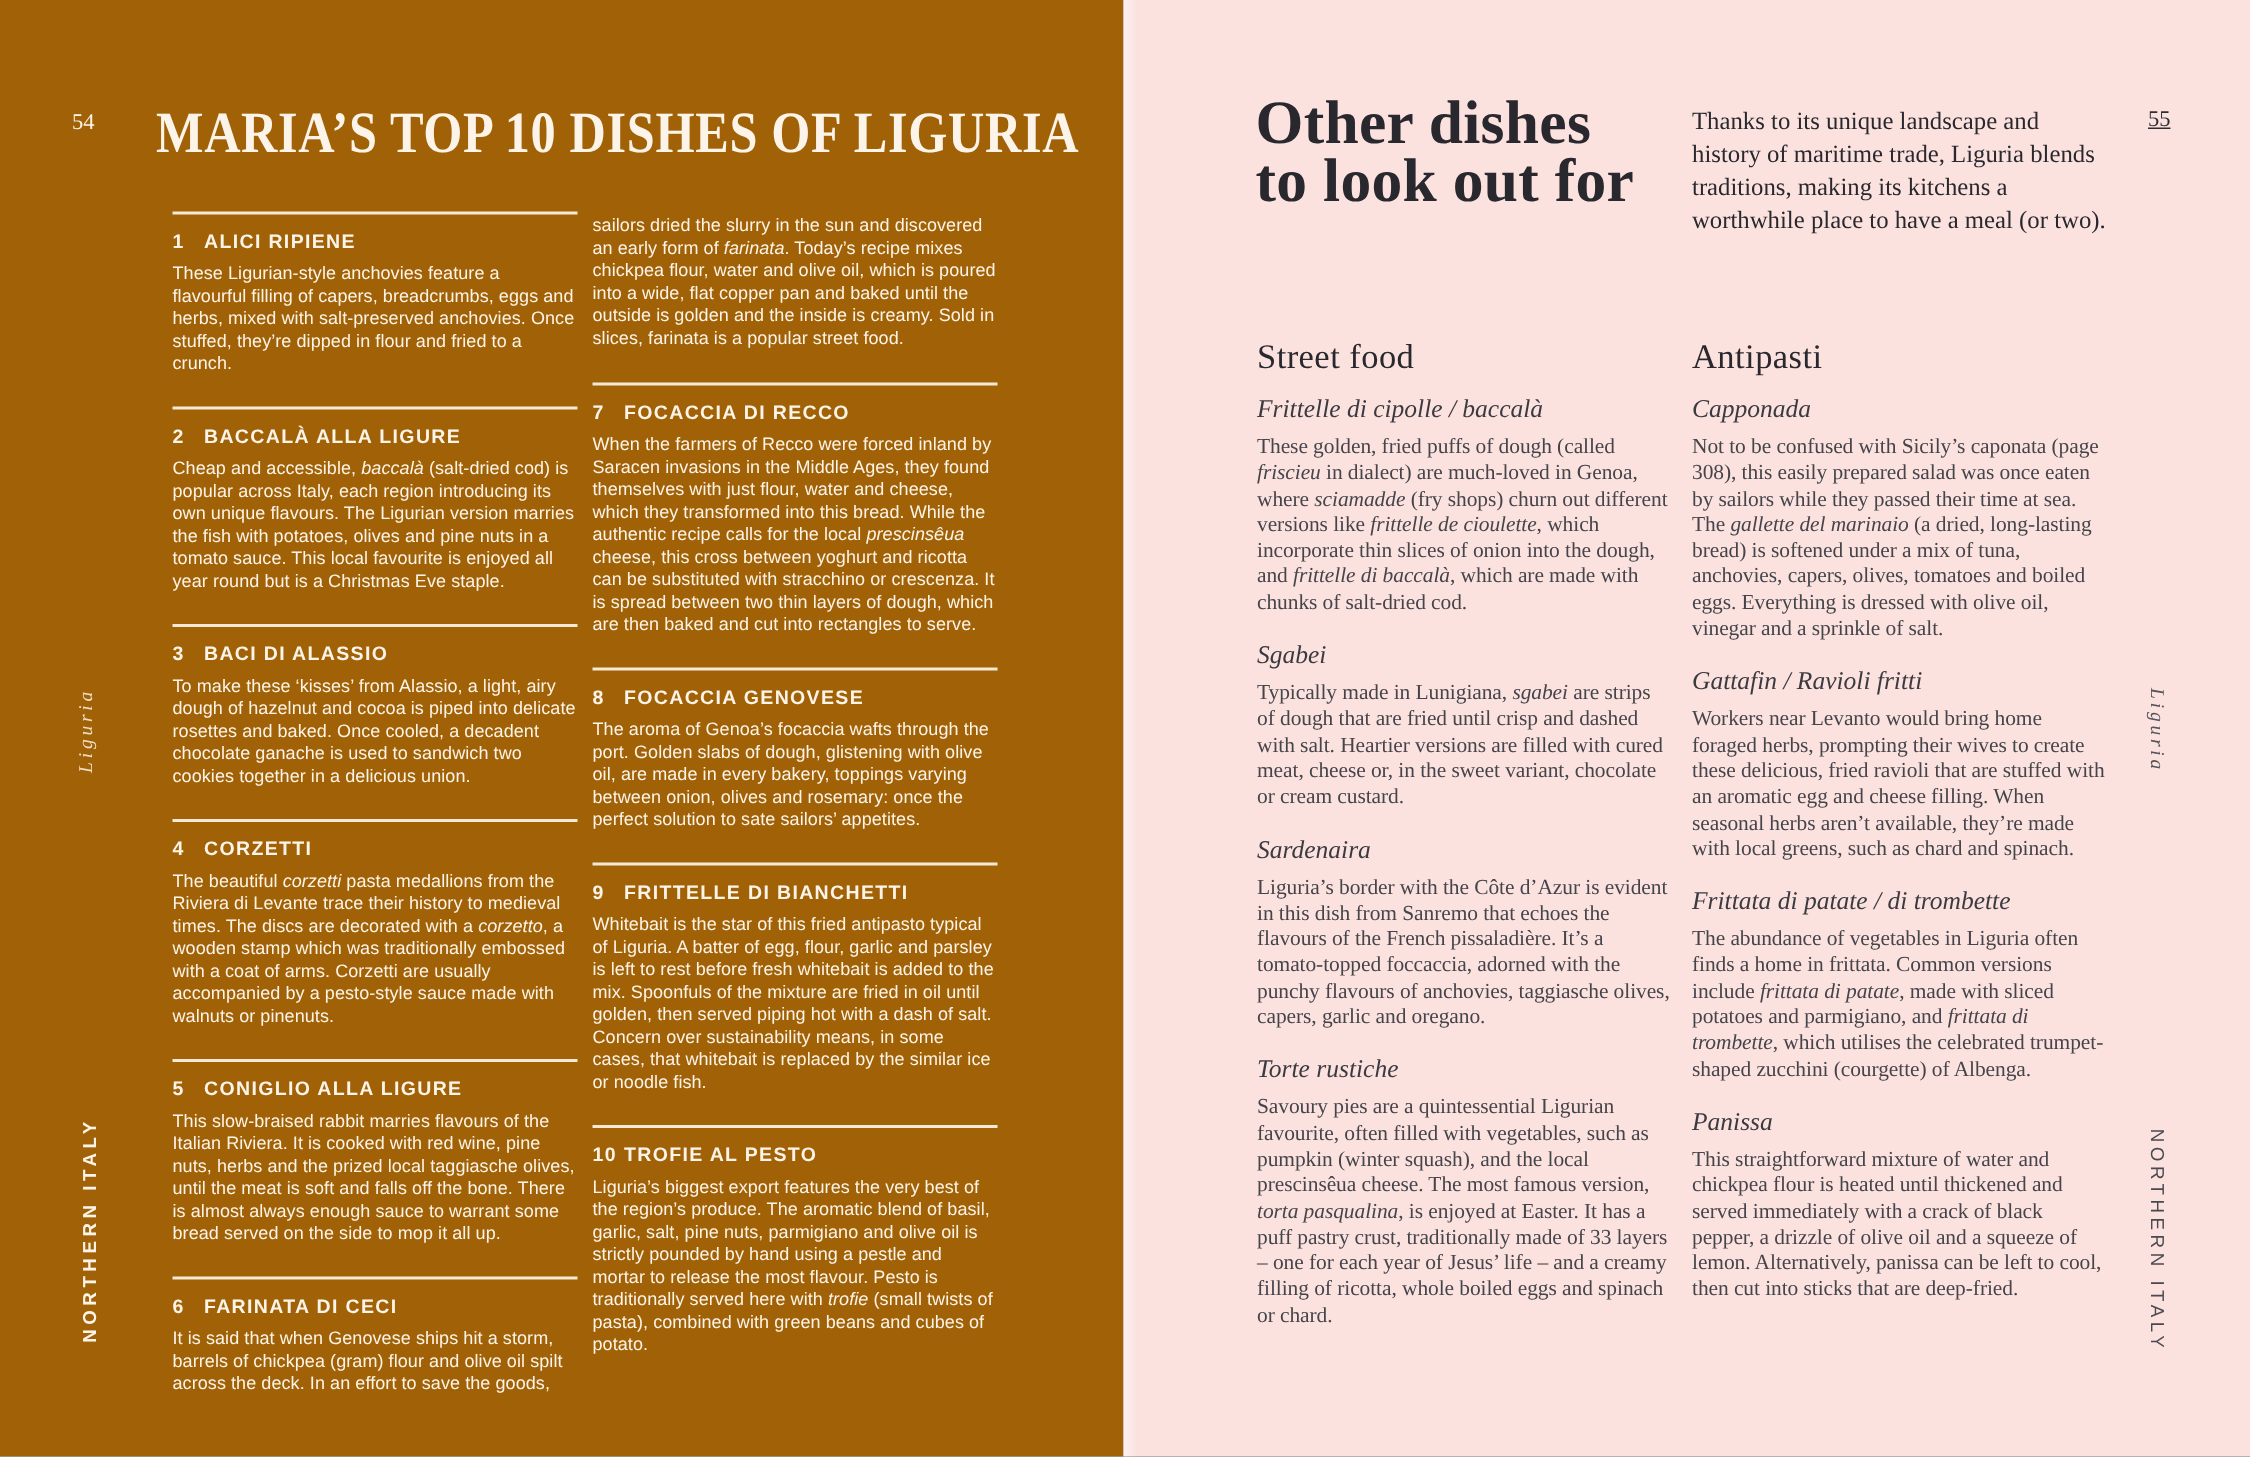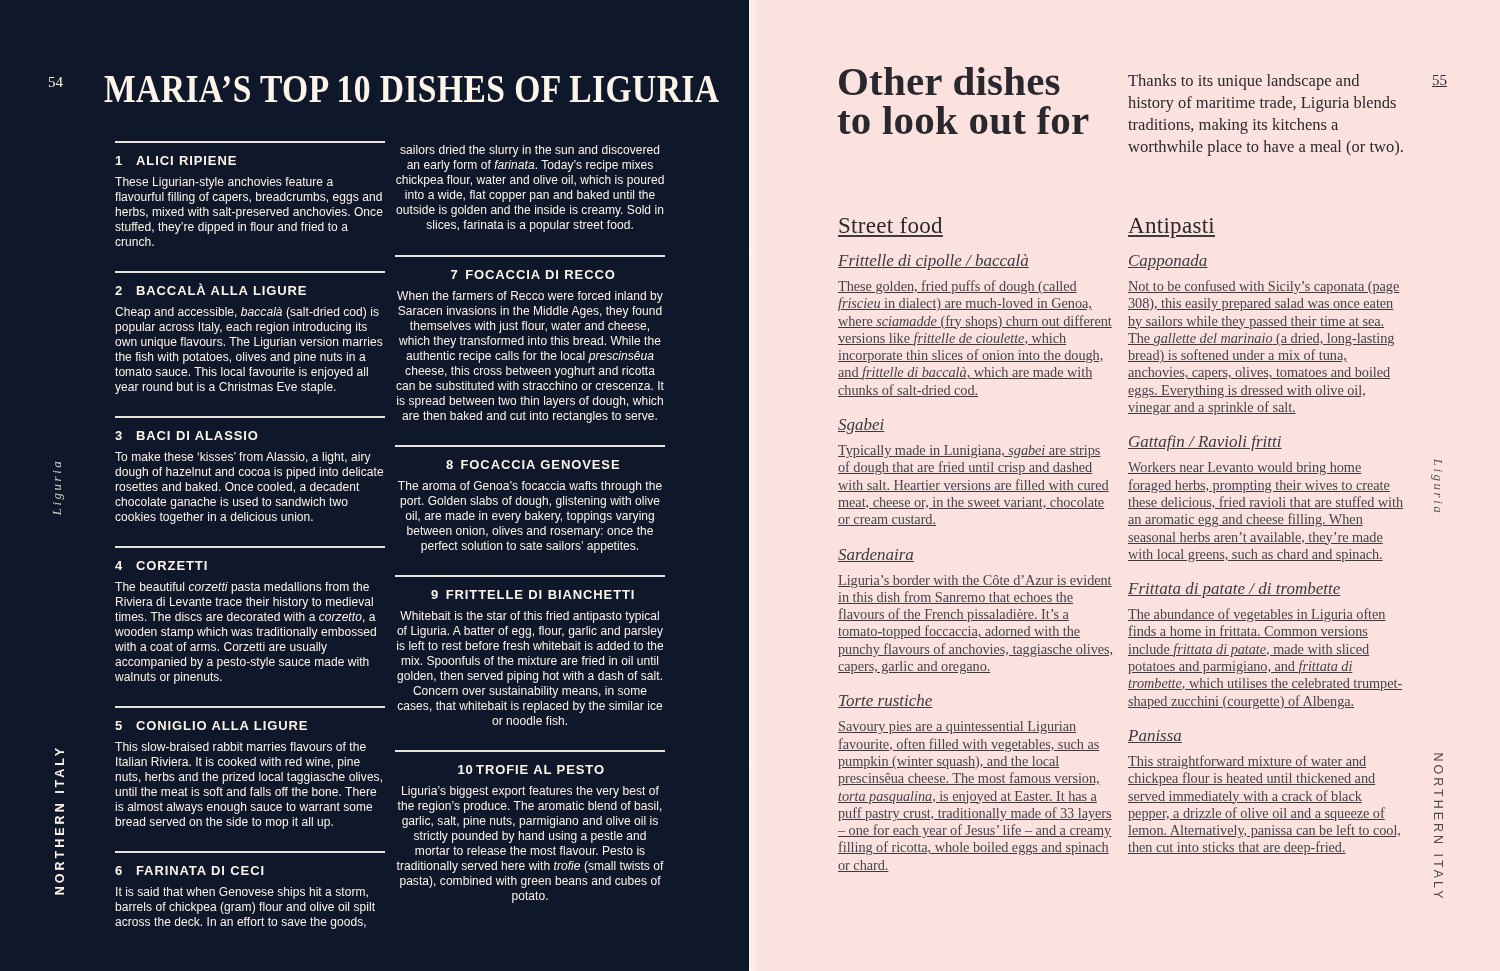--- a/index.html
+++ b/index.html
@@ -1,47 +1,47 @@
 <!DOCTYPE html>
 <html><head>
 <meta charset="utf-8">
 <style>
   html,body{margin:0;padding:0;background:#888;}
   .spread{position:relative;width:1500px;height:971px;overflow:hidden;font-family:"Liberation Sans",sans-serif;}
   .page{position:absolute;top:0;height:971px;}
-  .page-left{left:0;width:749px;background:#0f172a;color:#FCF4E8;}
+  .page-left{left:0;width:749px;background:#a16207;color:#FCF4E8;}
   .page-right{left:749px;width:751px;background:#FBE2DF;color:#3B3A41;}
   .page-right::before{content:"";position:absolute;left:0;top:0;width:9px;height:100%;
     background:linear-gradient(90deg,rgba(255,255,255,.55),rgba(255,255,255,0));}
 
   
   .pnum{position:absolute;font:400 15px "Liberation Serif",serif;}
   .pnum-left{left:48px;top:74px;color:#FCF4E8;}
   .pnum-right{left:683px;top:72px;color:#2E2D33;text-decoration:underline;}
 
   .lp-title{position:absolute;left:104px;top:66px;margin:0;white-space:nowrap;
     font-family:"Liberation Serif",serif;font-weight:600;font-size:39px;letter-spacing:.5px;
     transform:scaleX(.86);transform-origin:left top;color:#FCF4E8;}
 
   .lcol{position:absolute;top:141px;width:270px;}
   .lcol-1{left:115px;}
-  .lcol-2{left:395px;text-align:center;}
+  .lcol-2{left:395px;}
   .dish{border-top:2px solid rgba(252,244,232,.92);padding-top:10px;margin-bottom:21px;}
   .dish-head{margin:0 0 6px;font:700 13px/16px "Liberation Sans",sans-serif;letter-spacing:.9px;}
   .dish-head .num{display:inline-block;min-width:21px;}
   .dish-body,.cont-body{margin:0;font:400 12px/15px "Liberation Sans",sans-serif;letter-spacing:.05px;}
   .cont-body{margin:2px 0 22px;}
 
   
   .rp-title{position:absolute;left:88px;top:62px;margin:0;color:#29282E;
     font-family:"Liberation Serif",serif;font-weight:700;font-size:41px;line-height:39px;letter-spacing:.2px;}
   .rp-intro{position:absolute;left:379px;top:70px;width:280px;margin:0;color:#29282E;
     font:400 16.5px/22px "Liberation Serif",serif;}
 
-  .rcol{position:absolute;top:212px;width:277px;text-decoration:underline;}
+  .rcol{position:absolute;top:224px;width:277px;}
   .rcol-1{left:89px;}
   .rcol-2{left:379px;}
   .sec-head{margin:0 0 10px;font:400 23px/28px "Liberation Serif",serif;color:#29282E;letter-spacing:.3px;}
   .entry-title{margin:15px 0 7px;font:italic 400 17px/21px "Liberation Serif",serif;color:#3B3A41;}
   .entry:first-of-type .entry-title{margin-top:5px;}
   .entry-body{margin:0;font:400 14.3px/17.3px "Liberation Serif",serif;color:#45444B;letter-spacing:-.05px;}
 
   
   .vlabel{position:absolute;white-space:nowrap;}
   .vl-region-l{left:57px;top:487px;transform:translate(-50%,-50%) rotate(-90deg);

